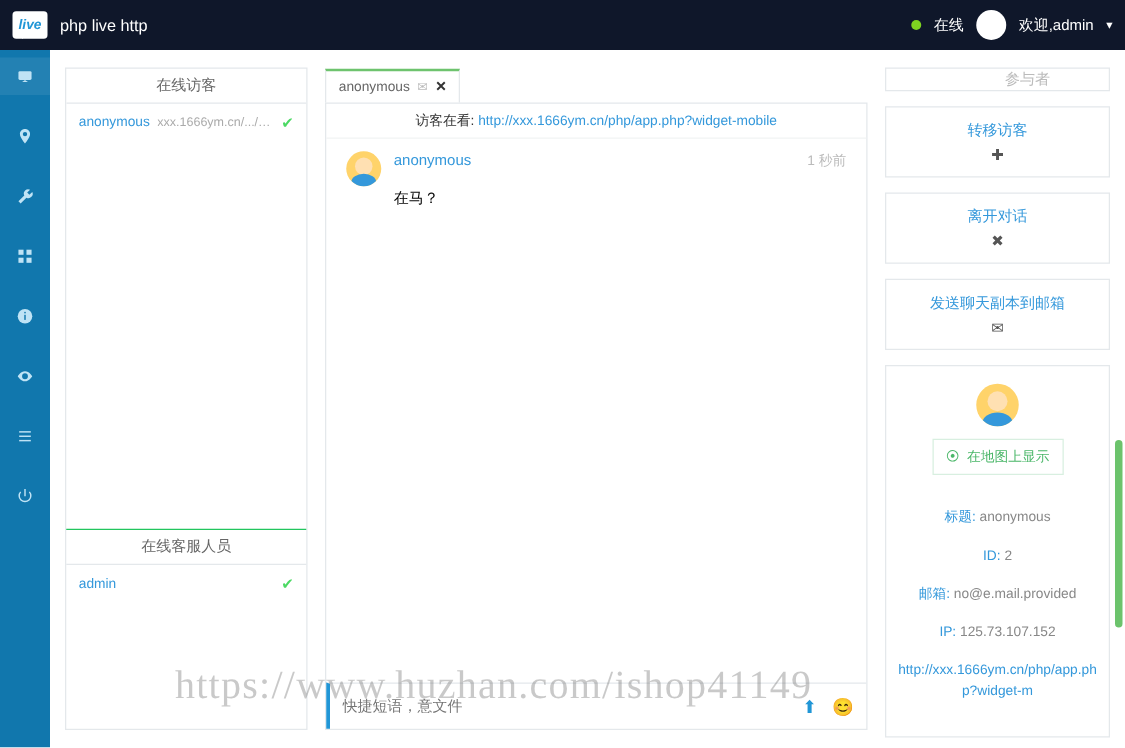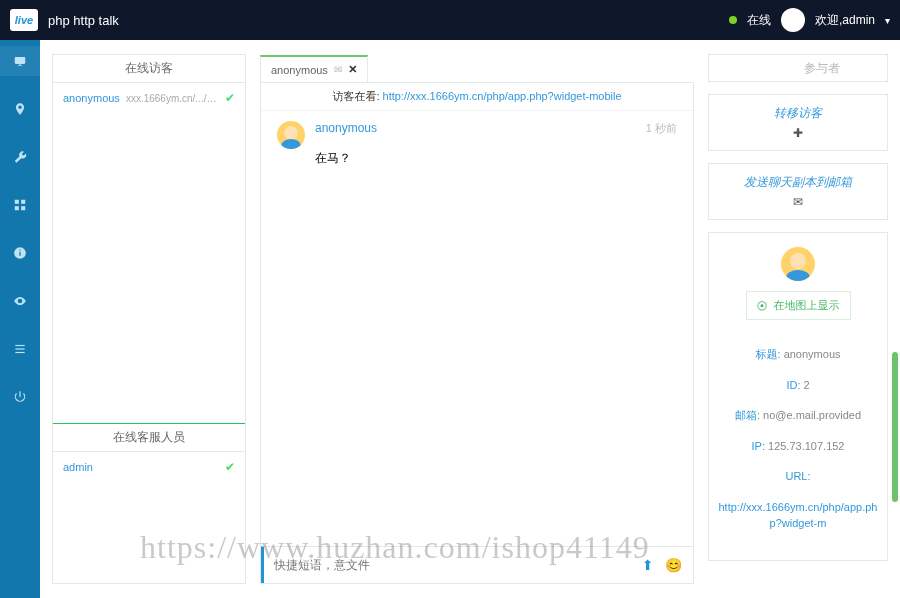--- a/index.html
+++ b/index.html
@@ -52,42 +52,42 @@
   .msg-text { margin-top: 14px; font-size: 12px; color: #000000; }
   .input-area { border-top: 1px solid #e4e8eb; padding: 10px; display: flex; align-items: center; border-left: 3px solid #2196d6; }
   .input-area input { border: none; outline: none; flex: 1; font-size: 12px; color: #666; }
   .input-icons { display: flex; gap: 12px; align-items: center; }
   .upload-icon { color: #2196d6; font-size: 14px; }
   .emoji-icon { font-size: 14px; }
 
   .right-col { width: 180px; display: flex; flex-direction: column; gap: 12px; }
   .right-header { border: 1px solid #e4e8eb; height: 28px; display: flex; align-items: center; justify-content: center; color: #bbb; font-size: 12px; padding-left: 48px; }
   .action-card { border: 1px solid #e4e8eb; padding: 10px 8px; text-align: center; cursor: pointer; }
-  .action-card .ttl { color: #3498db; font-size: 12px; font-style: italic; }
+  .action-card .ttl { color: #3498db; font-size: 12px; }
   .action-card .ico { margin-top: 4px; font-size: 12px; color: #555; }
   .info-card { border: 1px solid #e4e8eb; padding: 14px 8px; text-align: center; font-size: 11px; color: #888; }
   .big-avatar { width: 34px; height: 34px; border-radius: 50%; background: #ffd36a; margin: 0 auto 10px; position: relative; overflow: hidden; }
   .big-avatar .face { position: absolute; top: 6px; left: 9px; width: 16px; height: 16px; border-radius: 50%; background: #ffe0b2; }
   .big-avatar .body { position: absolute; bottom: -5px; left: 5px; width: 24px; height: 16px; border-radius: 50% 50% 0 0; background: #3498db; }
   .map-btn { border: 1px solid #d8efe0; color: #4bb769; padding: 6px 10px; display: inline-flex; align-items: center; gap: 6px; margin-bottom: 12px; font-size: 11px; cursor: pointer; }
   .info-line { margin: 14px 0; line-height: 1.5; }
   .info-line .k { color: #3498db; }
   .info-line .v { color: #888; }
   .info-line a { color: #3498db; text-decoration: none; word-break: break-all; }
 
   .scroll-indicator { position: absolute; right: 2px; top: 352px; width: 6px; height: 150px; background: #6cc36c; border-radius: 3px; }
 
   .watermark { position: absolute; bottom: 32px; left: 140px; font-size: 32px; color: rgba(100,100,100,0.35); pointer-events: none; font-family: Georgia, serif; letter-spacing: 1px; }
 </style>
 </head>
 <body>
 
 <div class="topbar">
   <div class="logo">live</div>
-  <div class="app-title">php http talk</div>
+  <div class="app-title">php live http</div>
   <div class="topbar-right">
     <span class="status-dot"></span>
     <span class="status-text">在线</span>
     <span class="avatar-img"></span>
     <span class="welcome">
       <span>欢迎,</span><span>admin</span>
     </span>
     <span class="chev-down">▾</span>
   </div>
 </div>
@@ -203,40 +203,43 @@
   </div>
 
   <div class="right-col">
     <div class="right-header">参与者</div>
 
     <div class="action-card">
       <div class="ttl">转移访客</div>
       <div class="ico">✚</div>
     </div>
 
+    <div class="action-card">
+      <div class="ttl">离开对话</div>
+      <div class="ico">✖</div>
+    </div>
 
     <div class="action-card">
       <div class="ttl">发送聊天副本到邮箱</div>
       <div class="ico">✉</div>
     </div>
 
     <div class="info-card">
       <div class="big-avatar">
           <div class="face"></div>
           <div class="body"></div>
         </div>
       <div class="map-btn">
         <span style="color:#4bb769">⦿</span>
         <span>在地图上显示</span>
       </div>
       <div class="info-line"><span class="k">标题:</span> <span class="v">anonymous</span></div>
       <div class="info-line"><span class="k">ID:</span> <span class="v">2</span></div>
       <div class="info-line"><span class="k">邮箱:</span> <span class="v">no@e.mail.provided</span></div>
       <div class="info-line"><span class="k">IP:</span> <span class="v">125.73.107.152</span></div>
-      <div class="info-line"><span class="k">URL:</span></div>
       <div class="info-line"><a href="#">http://xxx.1666ym.cn/php/app.php?widget-m</a></div>
     </div>
   </div>
 
 </div>
 
 <div class="scroll-indicator"></div>
 <div class="watermark">https://www.huzhan.com/ishop41149</div>
 
 </body></html>

